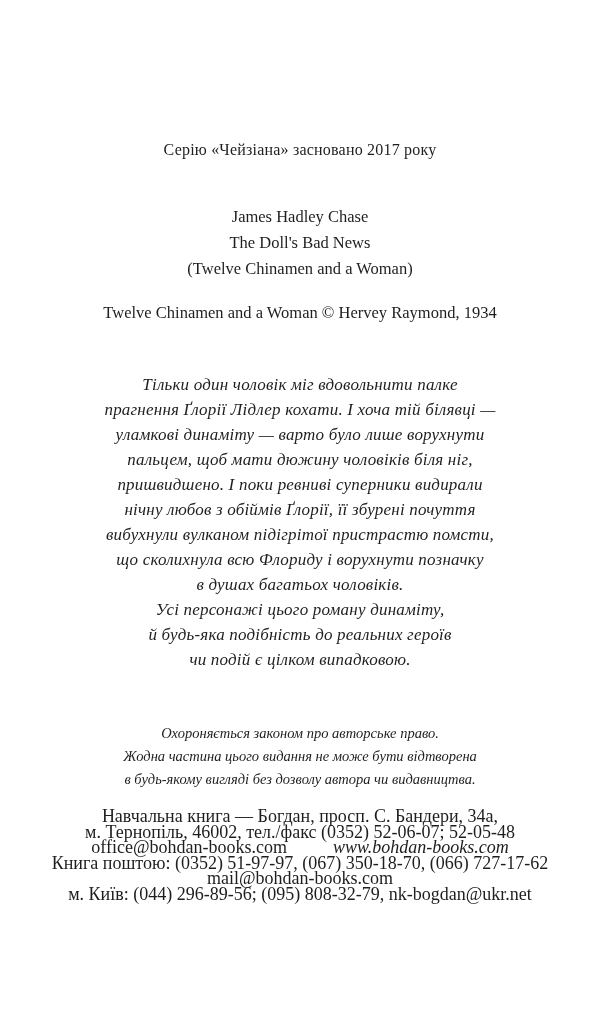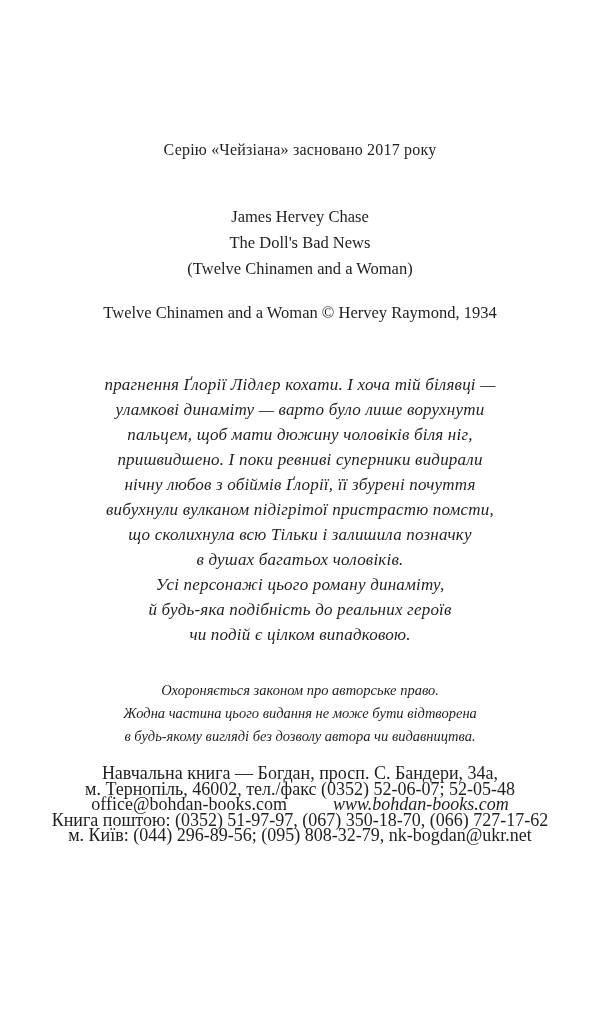--- a/index.html
+++ b/index.html
@@ -40,21 +40,21 @@
     margin-top: 46px;
     font-style: italic;
     font-size: 17px;
     line-height: 25px;
     letter-spacing: 0.2px;
   }
   .disclaimer {
     margin-top: 0;
   }
   .notice {
-    margin-top: 32px;
+    margin-top: 50px;
     font-style: italic;
     font-size: 14.5px;
     line-height: 23px;
   }
   .publisher {
     margin-top: 18px;
     font-size: 18px;
     line-height: 15.5px;
   }
   .contacts-line {
@@ -70,35 +70,36 @@
   }
 </style>
 </head>
 <body>
 
 <div class="book-page">
 
   <div class="series-note">Серію «Чейзіана» засновано 2017 року</div>
 
   <div class="title-block">
-    <div>James Hervey Chase</div>
+    <div>James Hadley Chase</div>
     <div>The Doll's Bad News</div>
     <div>(Twelve Chinamen and a Woman)</div>
   </div>
 
   <div class="copyright-line">Twelve Chinamen and a Woman © Hervey Raymond, 1934</div>
 
   <div class="annotation">
+    <div>Тільки один чоловік міг вдовольнити палке</div>
     <div>прагнення Ґлорії Лідлер кохати. І хоча тій білявці —</div>
     <div>уламкові динаміту — варто було лише ворухнути</div>
     <div>пальцем, щоб мати дюжину чоловіків біля ніг,</div>
     <div>пришвидшено. І поки ревниві суперники видирали</div>
     <div>нічну любов з обіймів Ґлорії, її збурені почуття</div>
     <div>вибухнули вулканом підігрітої пристрастю помсти,</div>
-    <div>що сколихнула всю Тільки і залишила позначку</div>
+    <div>що сколихнула всю Флориду і ворухнути позначку</div>
     <div>в душах багатьох чоловіків.</div>
   </div>
 
   <div class="annotation disclaimer">
     <div>Усі персонажі цього роману динаміту,</div>
     <div>й будь-яка подібність до реальних героїв</div>
     <div>чи подій є цілком випадковою.</div>
   </div>
 
   <div class="notice">
@@ -108,16 +109,17 @@
   </div>
 
   <div class="publisher">
     <div>Навчальна книга — Богдан, просп. С. Бандери, 34а,</div>
     <div>м. Тернопіль, 46002, тел./факс (0352) 52-06-07; 52-05-48</div>
     <div class="contacts-line">
       <span>office@bohdan-books.com</span>
       <span class="website">www.bohdan-books.com</span>
     </div>
     <div>Книга поштою: (0352) 51-97-97, (067) 350-18-70, (066) 727-17-62</div>
+    <div>mail@bohdan-books.com</div>
     <div>м. Київ: (044) 296-89-56; (095) 808-32-79, nk-bogdan@ukr.net</div>
   </div>
 
 </div>
 
 </body></html>

